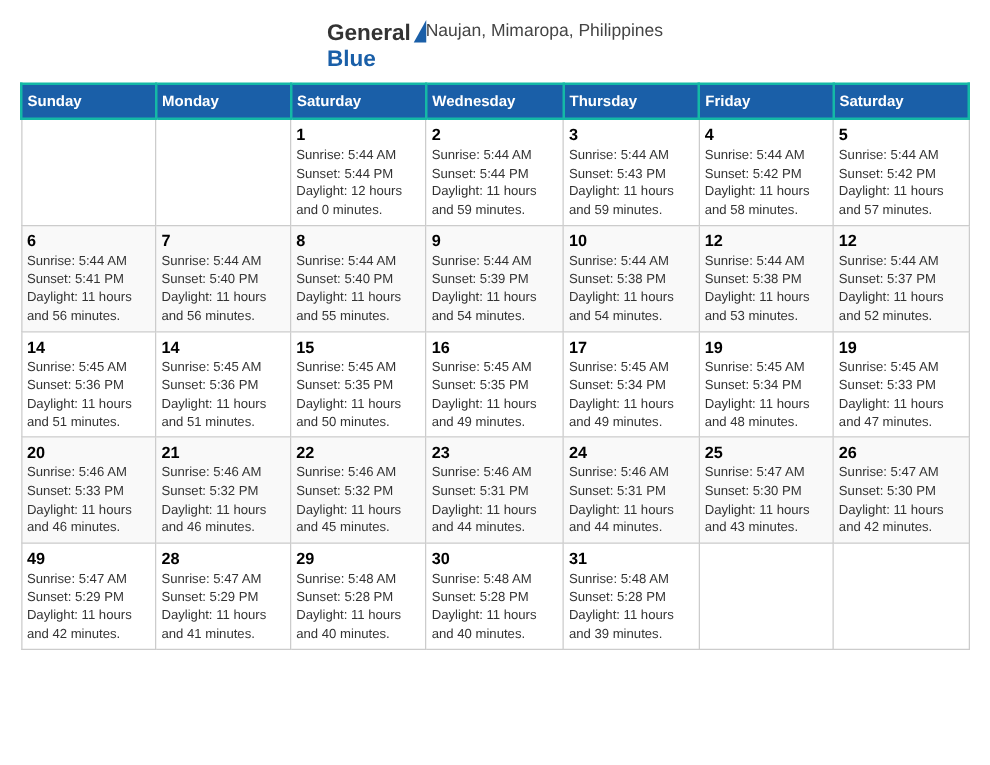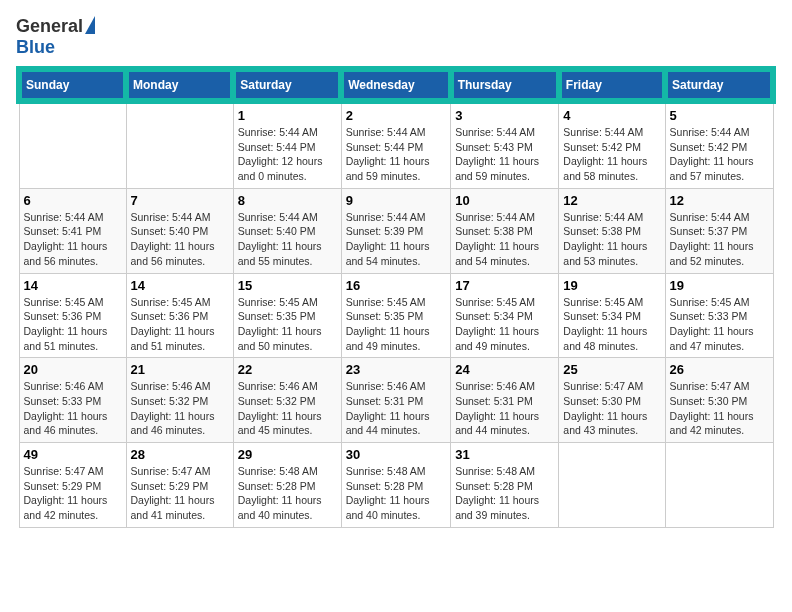--- a/index.html
+++ b/index.html
@@ -5,21 +5,21 @@
     * { box-sizing: border-box; margin: 0; padding: 0; }
     body {
       font-family: Arial, sans-serif;
       background: #fff;
       width: 792px;
       min-height: 612px;
       padding: 16px;
     }
     .header {
       display: flex;
-      justify-content: flex-start;
+      justify-content: center;
       align-items: flex-start;
       margin-bottom: 8px;
     }
     .logo {
       display: flex;
       flex-direction: column;
       align-items: flex-start;
     }
     .logo-text {
       display: flex;
@@ -60,21 +60,21 @@
       border-collapse: collapse;
       font-size: 11px;
     }
     thead tr th {
       background-color: #1a5fa8;
       color: #fff;
       padding: 6px 4px;
       text-align: left;
       font-size: 12px;
       font-weight: bold;
-      border: 6px solid #14b8a6;
+      border: 2px solid #14b8a6;
       margin-top: 36px;
     }
     tbody tr td {
       border: 1px solid #ccc;
       vertical-align: top;
       padding: 4px;
       width: 113px;
       min-height: 80px;
       background: #fff;
     }
@@ -101,20 +101,21 @@
 
 <div class="header">
   <div class="logo">
     <div class="logo-text">
       <span class="logo-general">General</span>
       <div class="logo-triangle"></div>
     </div>
     <span class="logo-blue">Blue</span>
   </div>
   <div class="title-block">
+    <div class="subtitle">Naujan, Mimaropa, Philippines</div>
   </div>
 </div>
 
 <table>
   <thead>
     <tr>
     <th>Sunday</th>
         <th>Monday</th>
         <th>Saturday</th>
         <th>Wednesday</th>

